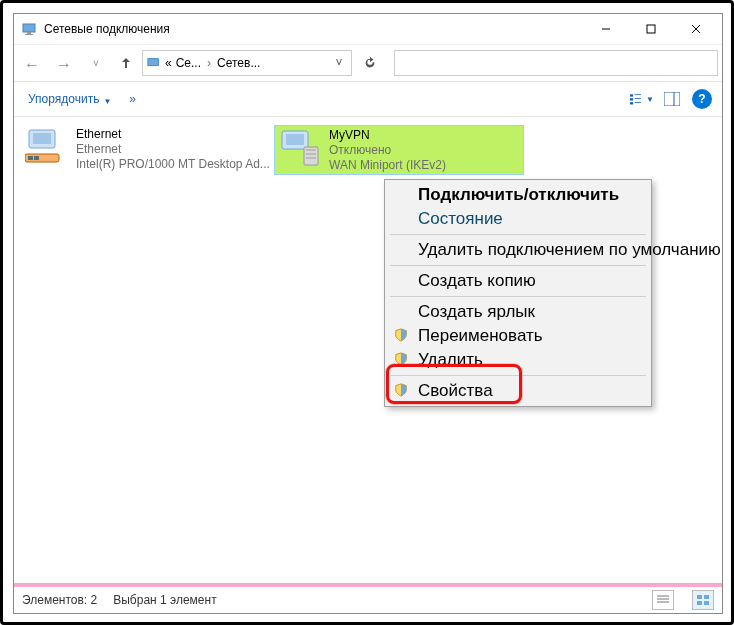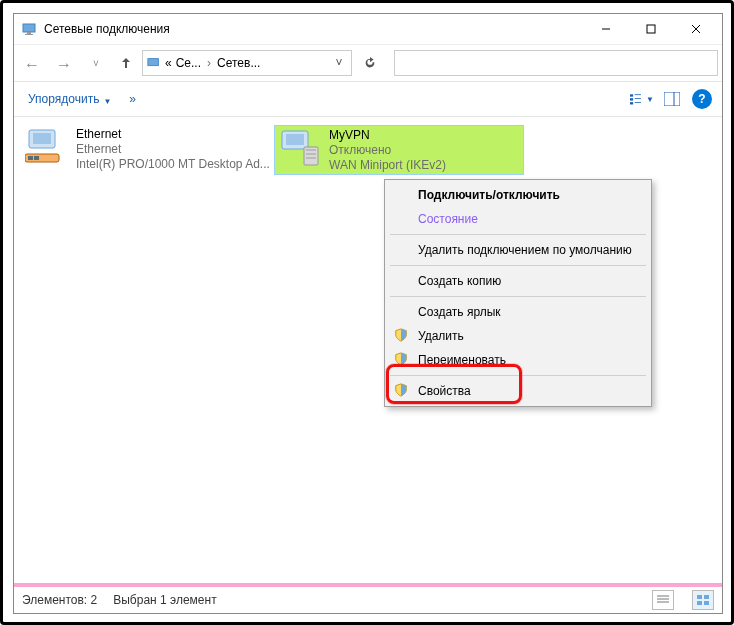--- a/index.html
+++ b/index.html
@@ -25,24 +25,24 @@
   .tb-spacer{flex:1}
   .tb-icon{width:24px;height:24px;display:flex;align-items:center;justify-content:center;color:#1a5fb4}
   .help{width:20px;height:20px;border-radius:50%;background:#0078d7;color:#fff;display:flex;align-items:center;justify-content:center;font-weight:bold;font-size:12px}
   .content{flex:1;position:relative;padding:8px;display:flex;align-items:flex-start;gap:2px;overflow:hidden}
   .conn{width:250px;height:50px;display:flex;align-items:flex-start;gap:8px;padding:2px;box-sizing:border-box}
   .conn .big-icon{width:44px;height:40px;flex:0 0 44px;display:flex;align-items:center;justify-content:center}
   .conn .texts{display:flex;flex-direction:column;line-height:15px;overflow:hidden}
   .conn .l1{color:#000}
   .conn .l2,.conn .l3{color:#6d6d6d;white-space:nowrap;overflow:hidden;text-overflow:ellipsis}
   .selected{background:#bef264;border:1px solid #99d1ff}
-  .context-menu{position:absolute;left:370px;top:165px;width:260px;background:#f2f2f2;border:1px solid #a0a0a0;box-shadow:3px 3px 6px rgba(0,0,0,.25);padding:3px;font-size:12px}
+  .context-menu{position:absolute;left:370px;top:165px;width:260px;background:#f2f2f2;border:1px solid #a0a0a0;box-shadow:3px 3px 6px rgba(0,0,0,.25);padding:3px;font-size:17px}
   .menu-item{height:24px;display:flex;align-items:center;padding:0 10px 0 30px;position:relative;white-space:nowrap}
   .menu-item.bold{font-weight:600}
-  .menu-item.disabled{color:#8b5cf6}
+  .menu-item.disabled{color:#0c4a6e}
   .menu-sep{height:1px;background:#d0d0d0;margin:3px 2px}
   .menu-icon{position:absolute;left:6px;top:4px;width:16px;height:16px}
   .highlight-box{position:absolute;left:372px;top:350px;width:130px;height:34px;border:3px solid #e11;border-radius:8px;box-shadow:0 0 0 1px rgba(255,0,0,.2);pointer-events:none}
   .statusbar{height:26px;border-top:4px solid #f9a8d4;display:flex;align-items:center;padding:0 8px;font-size:12px;color:#333;gap:16px}
   .status-spacer{flex:1}
   .view-btn{width:20px;height:18px;border:1px solid #bbb;margin-left:2px;display:flex;align-items:center;justify-content:center;font-size:10px;color:#555}
   .shield{width:14px;height:14px}
   svg{display:block}
 </style>
 </head>
@@ -194,30 +194,30 @@
       <div class="menu-item">
           <span>Создать ярлык</span>
         </div>
       <div class="menu-item">
         <span class="menu-icon">
             <svg class="shield" viewBox="0 0 16 16">
               <path d="M8 1 L14 3 V8 C14 12 8 15 8 15 C8 15 2 12 2 8 V3 Z" fill="#ffd966" stroke="#bf9000"></path>
               <path d="M8 1 L14 3 V8 C14 12 8 15 8 15 V1 Z" fill="#6fa8dc"></path>
             </svg>
           </span>
-        <span>Удалить</span>
+        <span>Переименовать</span>
       </div>
       <div class="menu-item">
         <span class="menu-icon">
             <svg class="shield" viewBox="0 0 16 16">
               <path d="M8 1 L14 3 V8 C14 12 8 15 8 15 C8 15 2 12 2 8 V3 Z" fill="#ffd966" stroke="#bf9000"></path>
               <path d="M8 1 L14 3 V8 C14 12 8 15 8 15 V1 Z" fill="#6fa8dc"></path>
             </svg>
           </span>
-        <span>Переименовать</span>
+        <span>Удалить</span>
       </div>
       <div class="menu-sep"></div>
       <div class="menu-item">
         <span class="menu-icon">
             <svg class="shield" viewBox="0 0 16 16">
               <path d="M8 1 L14 3 V8 C14 12 8 15 8 15 C8 15 2 12 2 8 V3 Z" fill="#ffd966" stroke="#bf9000"></path>
               <path d="M8 1 L14 3 V8 C14 12 8 15 8 15 V1 Z" fill="#6fa8dc"></path>
             </svg>
           </span>
         <span>Свойства</span>

